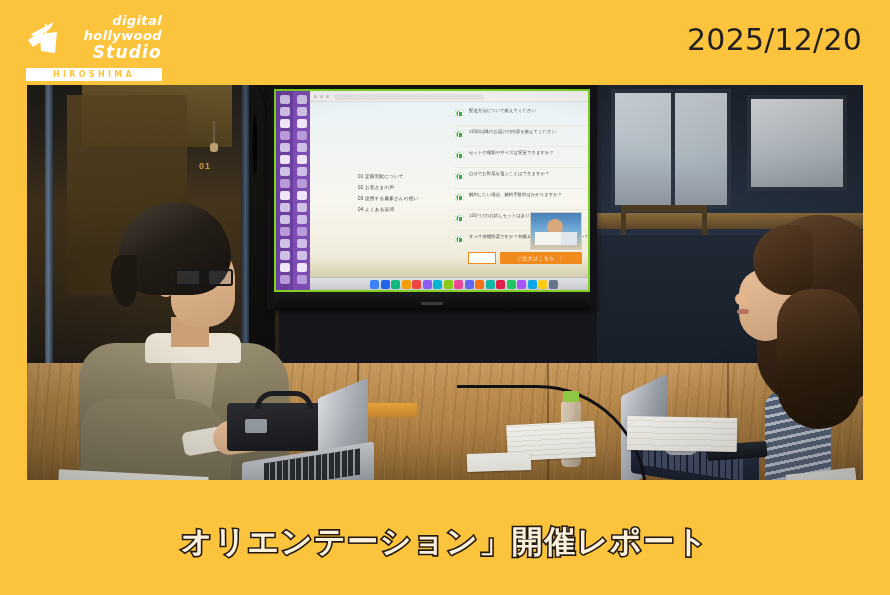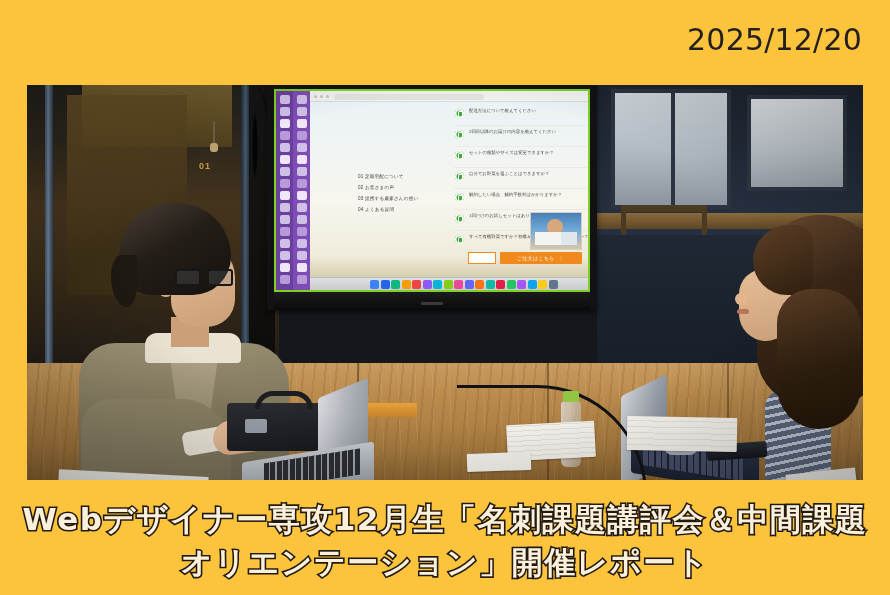--- a/index.html
+++ b/index.html
@@ -581,20 +581,34 @@
     paint-order: stroke fill;
     white-space: nowrap;
     line-height: 1.32;
   }
 </style>
 </head>
 <body>
 
 <div id="header">
 
+  <div id="logo">
+    <svg id="logo-mark" viewBox="0 0 42 40">
+      <path d="M7 14 L30 2 L26 9 L11 18 Z" fill="#ffffff"></path>
+      <path d="M4 20 L16 12 L20 20 L9 27 Z" fill="#ffffff"></path>
+      <path d="M16 14 L33 12 L31 33 L17 31 Z" fill="#ffffff"></path>
+      <rect x="21" y="4" width="1.6" height="10" fill="#ffffff"></rect>
+    </svg>
+    <div id="logo-words">
+      <div class="lw1">digital</div>
+      <div class="lw2">hollywood</div>
+      <div class="lw3">Studio</div>
+    </div>
+    <div id="logo-city">HIROSHIMA</div>
+  </div>
 
   <div id="report-date">2025/12/20</div>
 </div>
 
 <div id="photo">
 
   <div class="wall-left">
     <div class="glass-frame"></div>
     <div class="wood-slab"></div>
     <div class="door-panel"></div>
@@ -807,15 +821,14 @@
   <div class="paper" id="paper1"></div>
   <div class="paper" id="paper2"></div>
   <div class="paper" id="paper3"></div>
   <div class="paper" id="paper4"></div>
   <div class="paper" id="paper5"></div>
 
   <div id="photo-overlay"></div>
 </div>
 
 <div id="caption">
-  <div class="caption-line">Webデザイナー専攻12月生「名刺課題講評会＆中間課題</div>
   <div class="caption-line">オリエンテーション」開催レポート</div>
 </div>
 
 </body></html>

